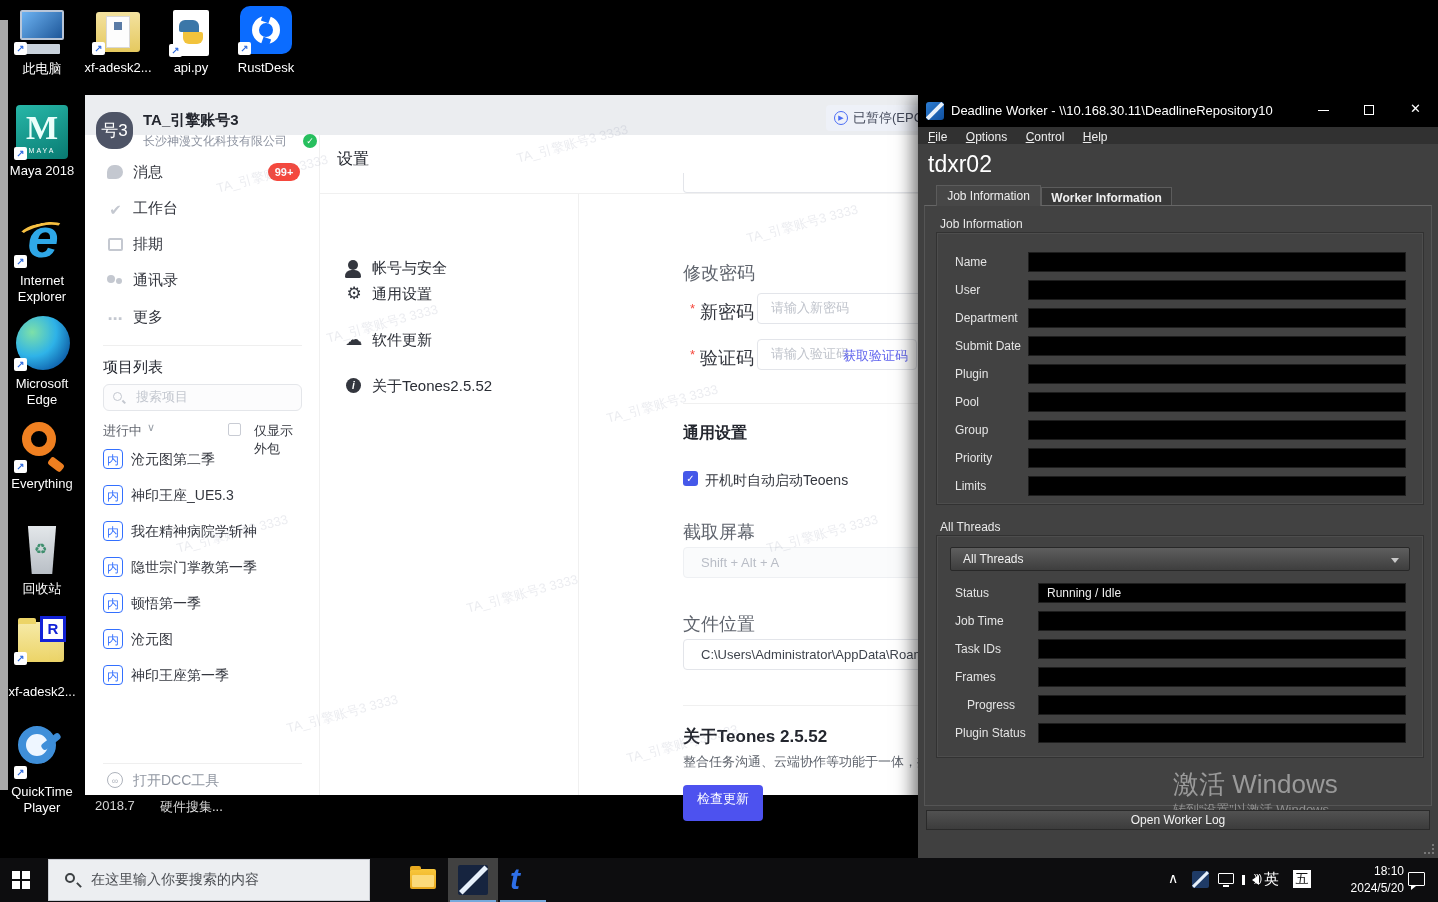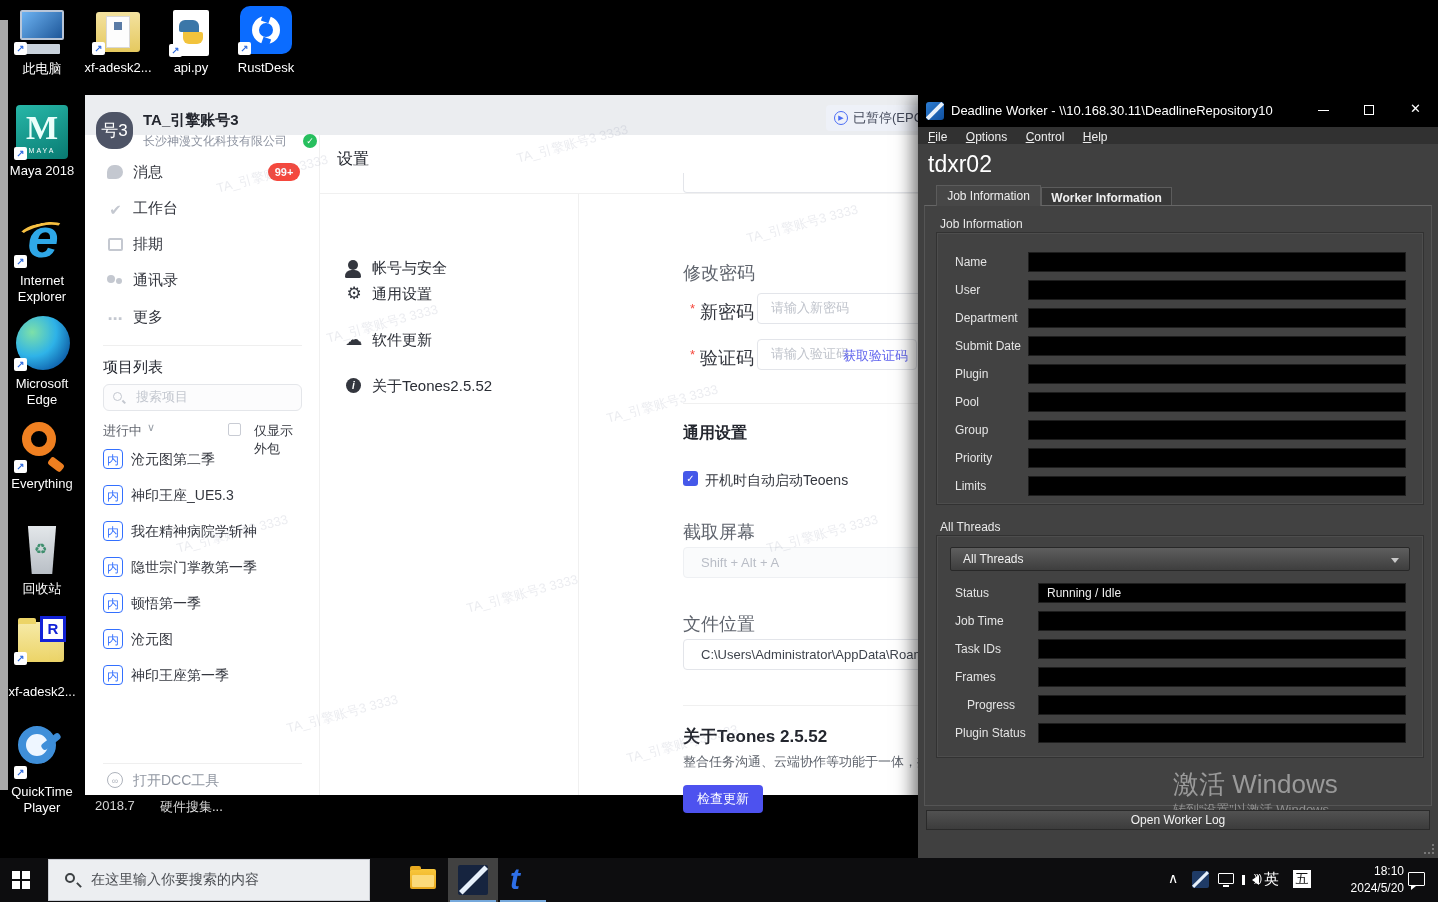--- a/index.html
+++ b/index.html
@@ -375,21 +375,21 @@
 
       <div class="panel-label" style="left:363px;top:477px;">文件位置</div>
       <div class="file-inp" style="left:363px;top:504px;width:300px;">
         <span>C:\Users\Administrator\AppData\Roaming\download</span>
       </div>
 
       <div class="hdiv2" style="left:363px;top:570px;width:235px;"></div>
 
       <div class="h2x" style="left:363px;top:590px;font-size:17px;">关于Teones 2.5.52</div>
       <div class="about-desc" style="left:363px;top:618px;width:235px;">整合任务沟通、云端协作等功能于一体，探索引擎动画生产最</div>
-      <div class="btn-check" style="left:363px;top:650px;width:80px;height:28px;line-height:28px;">
+      <div class="btn-check" style="left:363px;top:650px;width:80px;height:36px;line-height:28px;">
         <span>检查更新</span>
       </div>
     </div>
 
     <div class="wm" style="left:130px;top:70px;">TA_引擎账号3 3333</div>
     <div class="wm" style="left:430px;top:40px;">TA_引擎账号3 3333</div>
     <div class="wm" style="left:660px;top:120px;">TA_引擎账号3 3333</div>
     <div class="wm" style="left:240px;top:220px;">TA_引擎账号3 3333</div>
     <div class="wm" style="left:520px;top:300px;">TA_引擎账号3 3333</div>
     <div class="wm" style="left:90px;top:430px;">TA_引擎账号3 3333</div>

